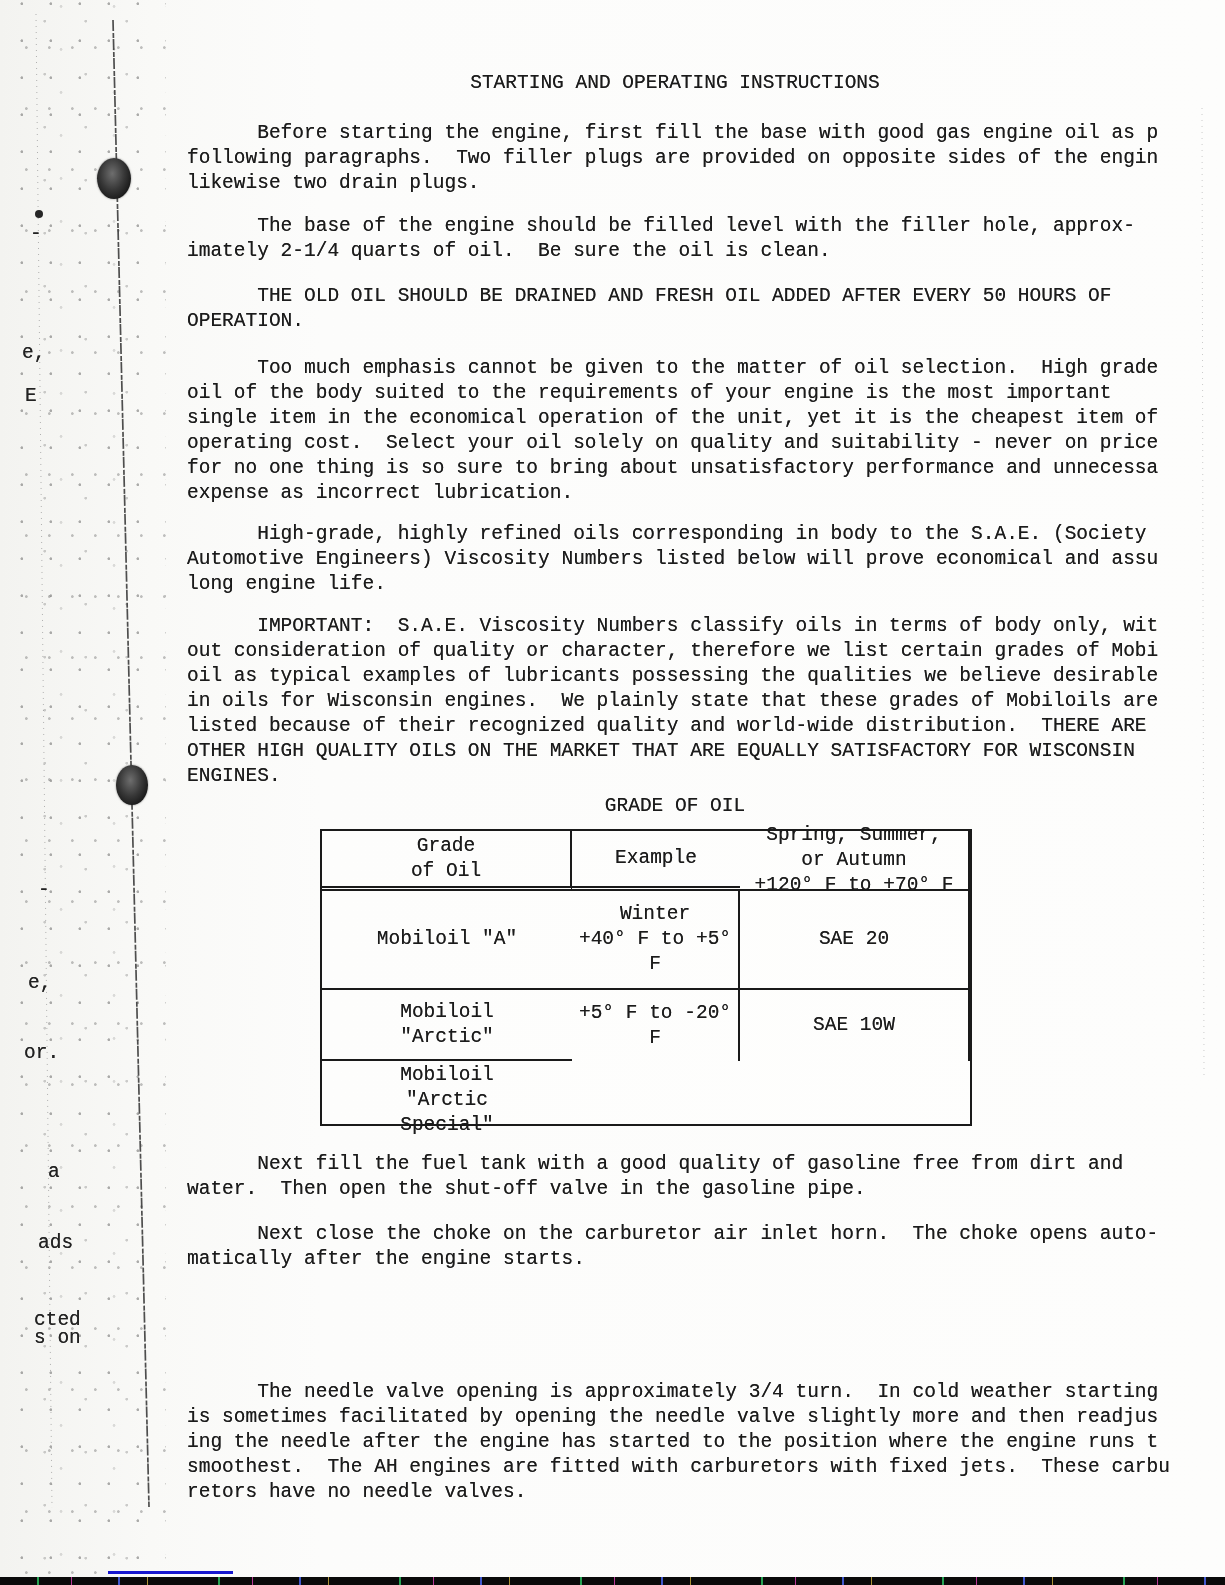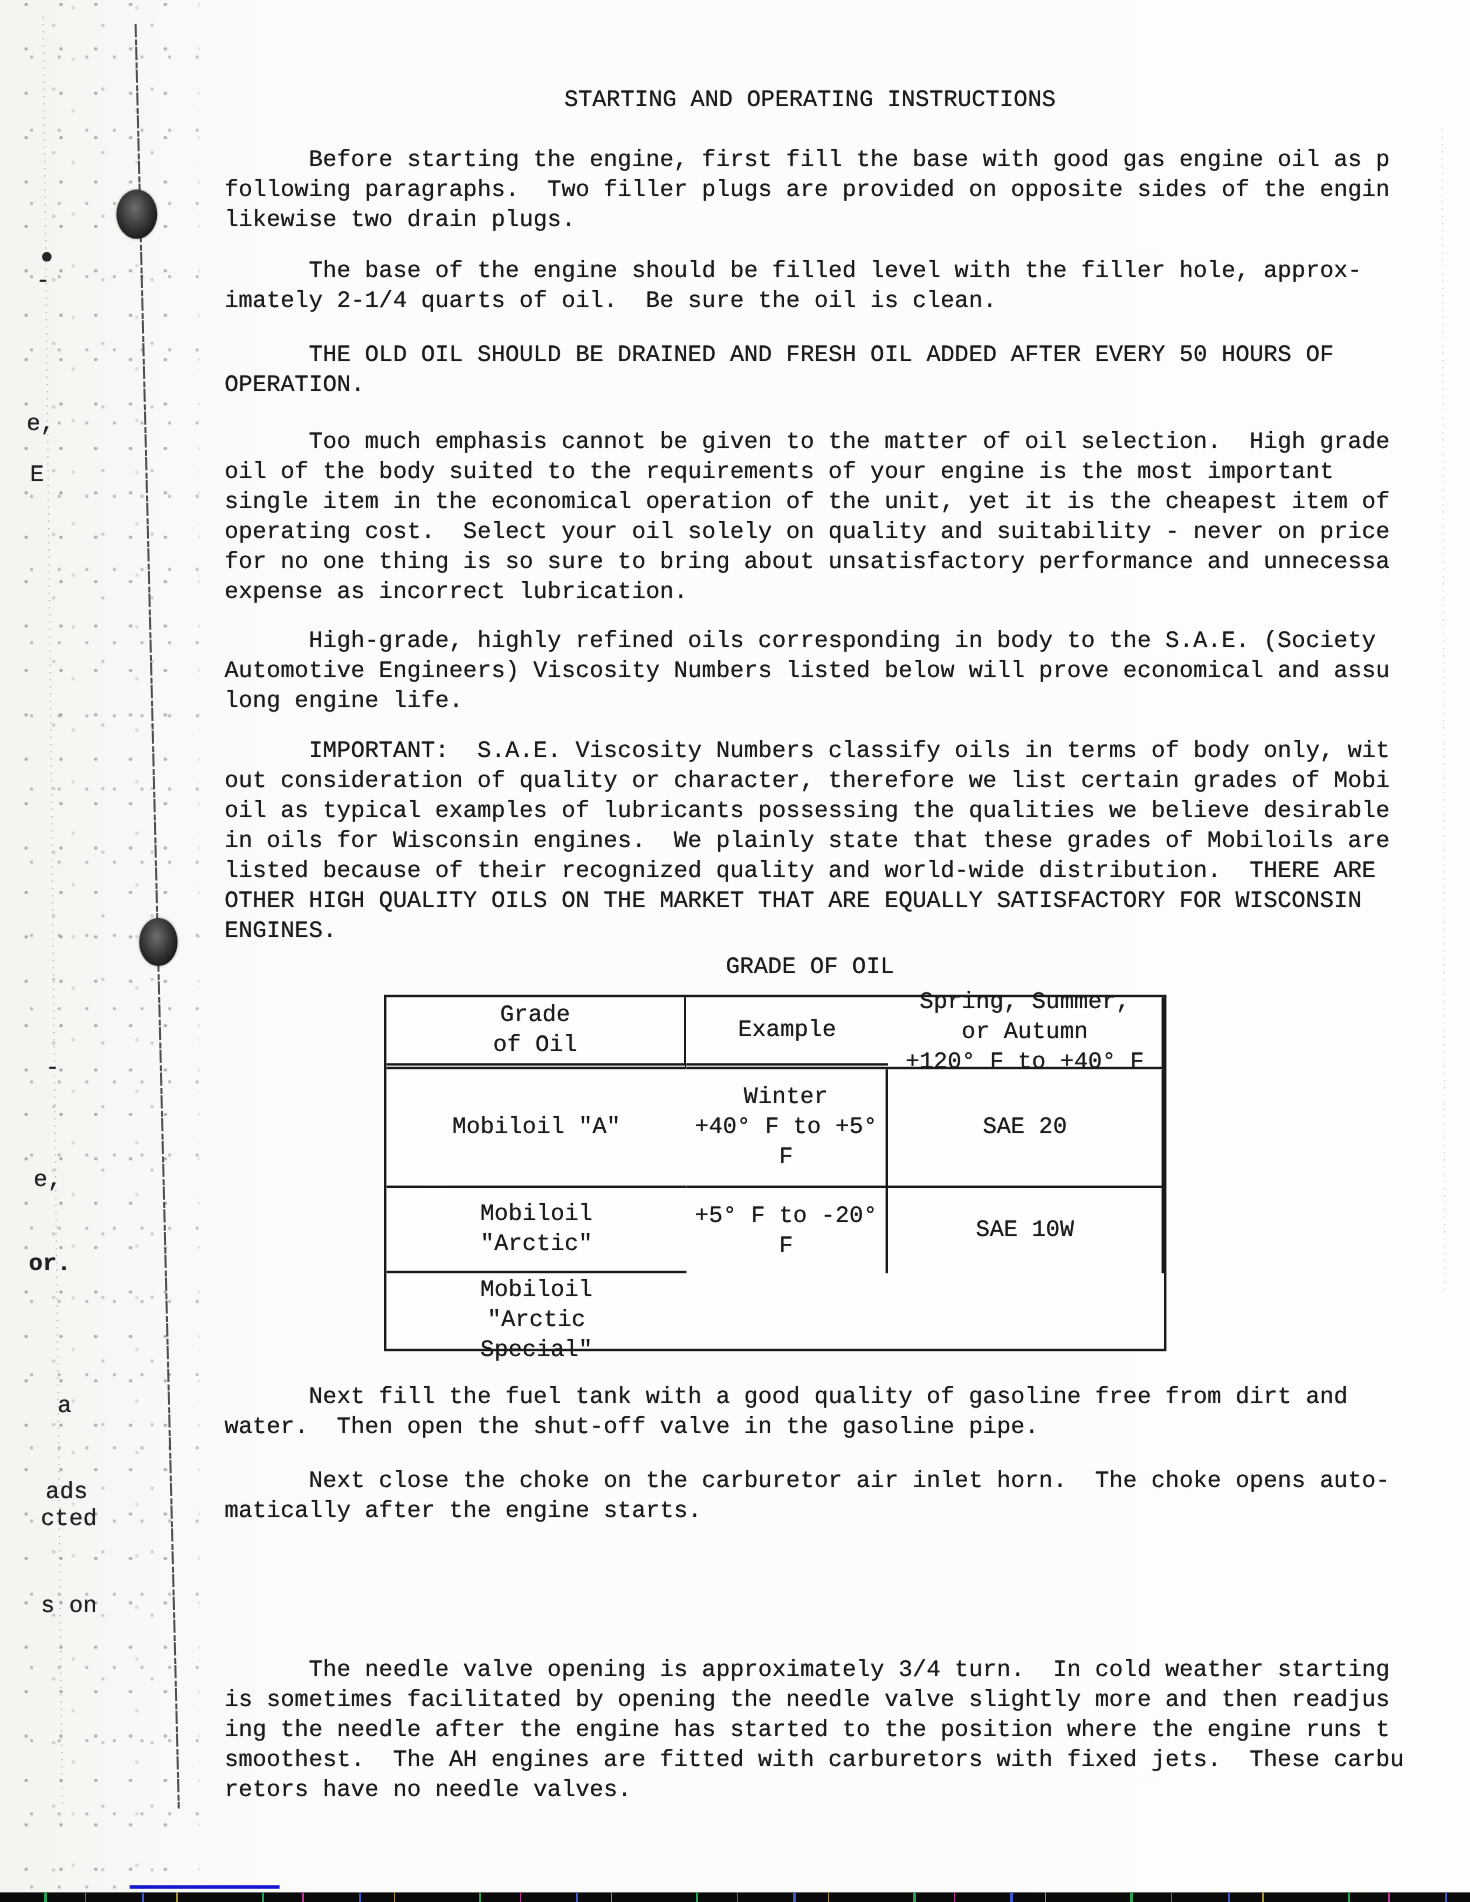--- a/index.html
+++ b/index.html
@@ -100,24 +100,24 @@
   <div class="hole mid"></div>
   <div class="ink-dot"></div>
   <div class="blue-mark" style="background: rgb(23, 23, 207);"></div>
   <div class="noise-band"></div>
 
   <div class="txt frag" style="left:30px; top:222px;">-</div>
   <div class="txt frag" style="left:22px; top:341px;">e,</div>
   <div class="txt frag" style="left:25px; top:384px;">E</div>
   <div class="txt frag" style="left:38px; top:878px;">-</div>
   <div class="txt frag" style="left:28px; top:971px;">e,</div>
-  <div class="txt frag" style="left:24px; top:1041px;font-weight:bold;">or.</div>
+  <div class="txt frag" style="left:24px; top:1041px;">or.</div>
   <div class="txt frag" style="left:48px; top:1160px;">a</div>
   <div class="txt frag" style="left:38px; top:1231px;">ads</div>
-  <div class="txt frag" style="left:34px; top:1254px;">cted</div>
+  <div class="txt frag" style="left:34px; top:1308px;">cted</div>
   <div class="txt frag" style="left:34px; top:1326px;">s on</div>
 
   <div class="txt" style="left:187px; top:121px;">      Before starting the engine, first fill the base with good gas engine oil as p
 following paragraphs.  Two filler plugs are provided on opposite sides of the engin
 likewise two drain plugs.</div>
   <div class="txt centered" style="top:71px;">STARTING AND OPERATING INSTRUCTIONS</div>
   <div class="txt" style="left:187px; top:214px;">      The base of the engine should be filled level with the filler hole, approx-
 imately 2-1/4 quarts of oil.  Be sure the oil is clean.</div>
   <div class="txt" style="left:187px; top:284px;">      THE OLD OIL SHOULD BE DRAINED AND FRESH OIL ADDED AFTER EVERY 50 HOURS OF
 OPERATION.</div>
@@ -139,21 +139,21 @@
 ENGINES.</div>
   <div class="txt centered" style="top:794px;">GRADE OF OIL</div>
 
   <div class="oil-table">
     <div class="cell br hb">Grade
 of Oil</div>
     <div class="cell hb">Example</div>
 
     <div class="cell br rb">Spring, Summer,
 or Autumn
-+120° F to +40° F</div>
++120° F to +70° F</div>
     <div class="cell rb">Mobiloil "A"</div>
 
     <div class="cell br rb">Winter
 +40° F to +5° F</div>
     <div class="cell br rb">SAE 20</div>
     <div class="cell rb">Mobiloil
 "Arctic"</div>
 
     <div class="cell br">+5° F to -20° F</div>
     <div class="cell br">SAE 10W</div>

